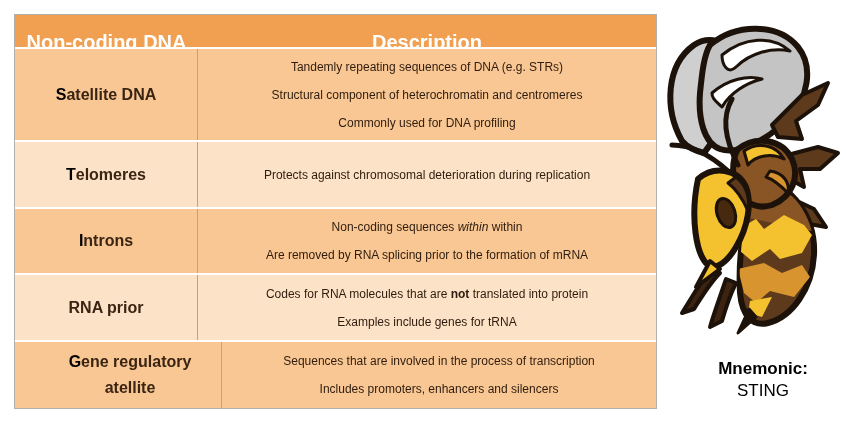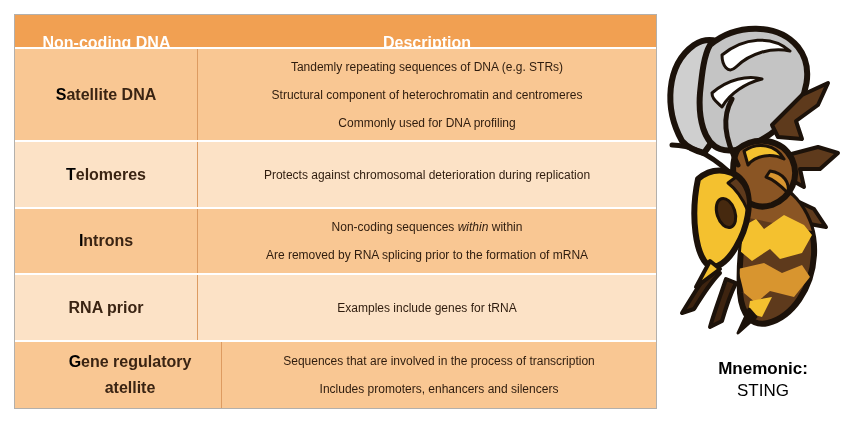--- a/index.html
+++ b/index.html
@@ -8,21 +8,21 @@
     font-family:"Liberation Sans", sans-serif;
   }
   
   .ncdna-table{
     position:absolute;left:14px;top:14px;width:643px;height:395px;
     border:1px solid #b3b0ac;box-sizing:border-box;
     display:flex;flex-direction:column;background:#ffffff;
   }
   .thead{height:32px;flex:0 0 32px;background:#F1A052;display:flex;align-items:stretch;}
   .th{display:flex;align-items:center;justify-content:center;
-      color:#ffffff;font-weight:700;font-size:16px;margin-top:23px;}
+      color:#ffffff;font-weight:700;font-size:20px;margin-top:23px;}
   .th.c1{width:183px;flex:0 0 183px;}
   .th.c2{flex:1;}
   .trow{display:flex;border-top:2px solid #ffffff;align-items:stretch;}
   .trow.odd{background:#F9C793;}
   .trow.even{background:#FCE2C6;}
   .trow1{flex:0 0 91px;}
   .trow2{flex:0 0 65px;}
   .trow3{flex:0 0 64px;}
   .trow4{flex:0 0 65px;}
   .trow5{flex:1;padding-left:24px;}
@@ -74,20 +74,21 @@
         </div>
         <div class="cell desc-cell">
           <div class="desc-line"><span>Non-coding sequences </span><span class="it">within</span><span> within</span></div>
           <div class="desc-line"><span>Are removed by RNA splicing prior to the formation of mRNA</span></div>
         </div>
       </div><div class="trow even trow4">
         <div class="cell label-cell">
           <div class="term-line">RNA prior</div>
         </div>
         <div class="cell desc-cell">
+          <div class="desc-line"><span>Codes for RNA molecules that are </span><span class="bd">not</span><span> translated into protein</span></div>
           <div class="desc-line"><span>Examples include genes for tRNA</span></div>
         </div>
       </div><div class="trow odd trow5">
         <div class="cell label-cell">
           <div class="term-line"><span class="mn-letter">G</span>ene regulatory</div>
           <div class="term-line">atellite</div>
         </div>
         <div class="cell desc-cell">
           <div class="desc-line"><span>Sequences that are involved in the process of transcription</span></div>
           <div class="desc-line"><span>Includes promoters, enhancers and silencers</span></div>

